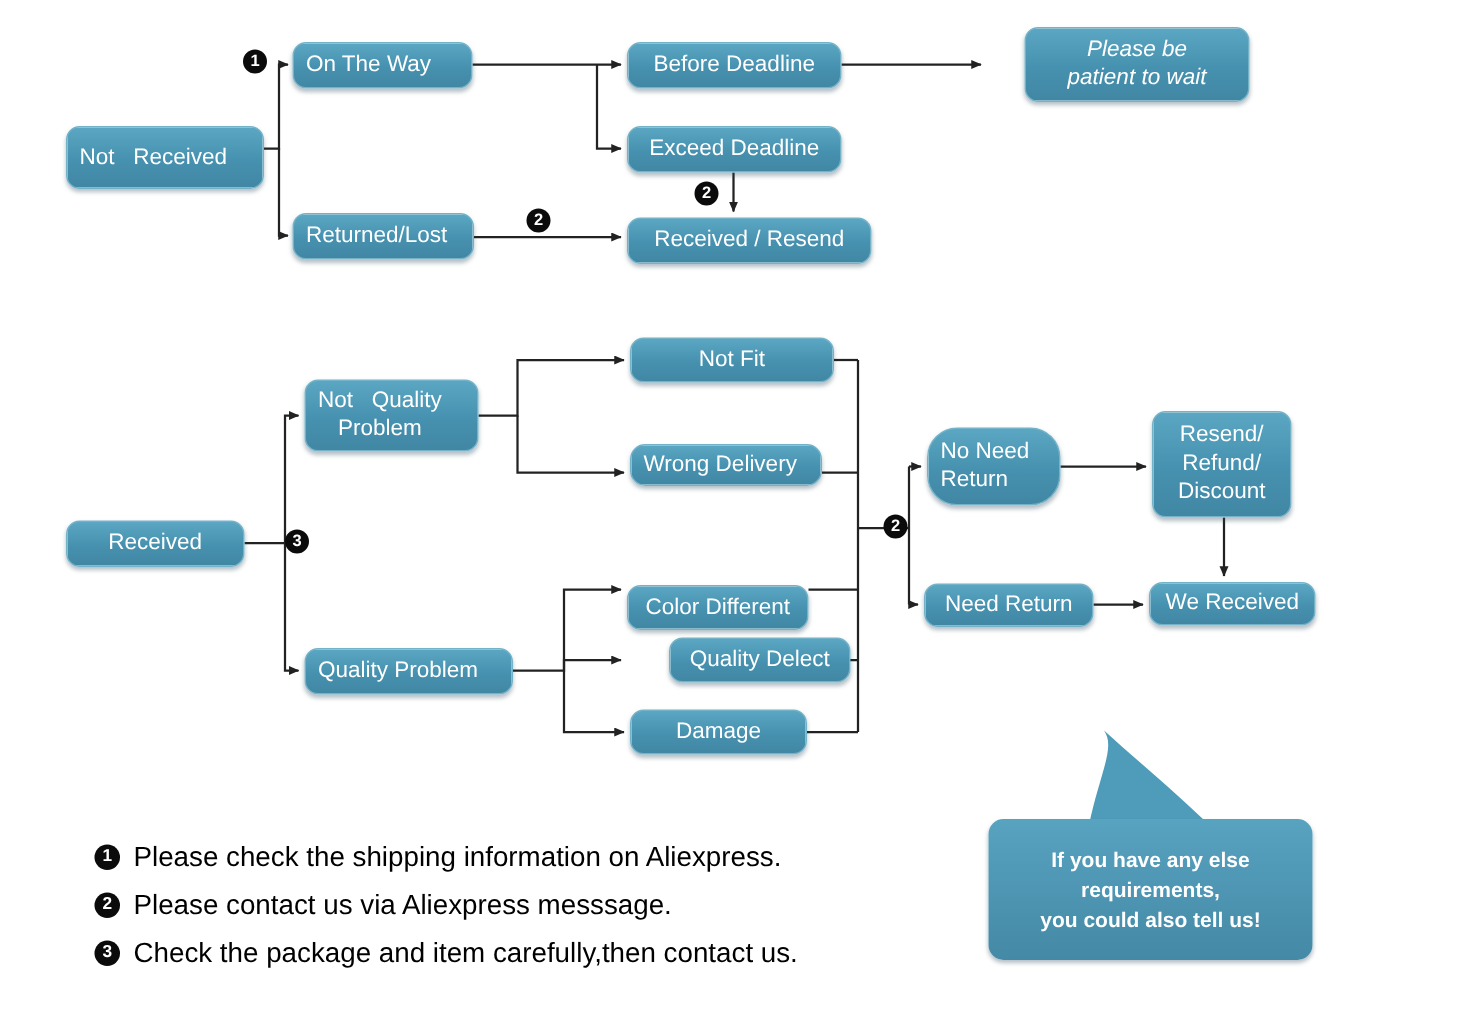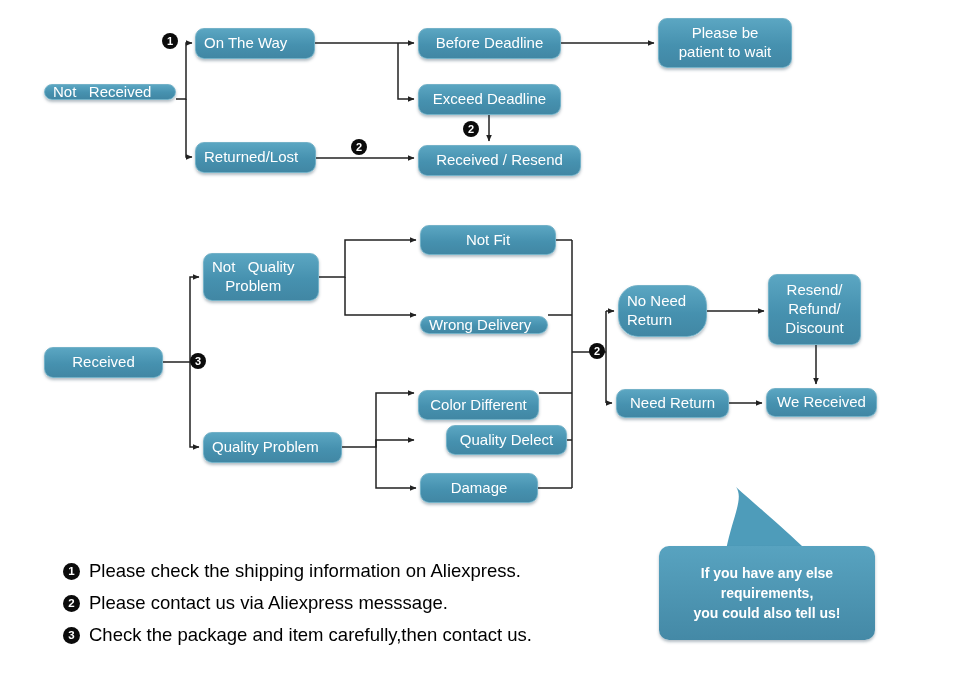--- a/index.html
+++ b/index.html
@@ -70,34 +70,34 @@
       <path d="M572,352 H606"></path>
       <path d="M606,311 V403"></path>
       <path d="M606,311 H614" marker-end="url(#arw)"></path>
       <path d="M606,403 H612" marker-end="url(#arw)"></path>
       <path d="M707,311 H764" marker-end="url(#arw)"></path>
       <path d="M729,403 H762" marker-end="url(#arw)"></path>
       <path d="M816,345 V384" marker-end="url(#arw)"></path>
     </g>
   </svg>
 
-  <div class="node left" style="left:44px;top:84px;width:132px;height:16px;">Not   Received</div>
+  <div class="node left" style="left:44px;top:84px;width:132px;height:42px;">Not   Received</div>
   <div class="node left" style="left:195px;top:28px;width:120px;height:31px;">On The Way</div>
   <div class="node" style="left:418px;top:28px;width:143px;height:31px;">Before Deadline</div>
-  <div class="node" style="left:658px;top:18px;width:134px;height:50px;">Please be
+  <div class="node" style="left:683px;top:18px;width:150px;height:50px;font-style:italic;">Please be
 patient to wait</div>
   <div class="node" style="left:418px;top:84px;width:143px;height:31px;">Exceed Deadline</div>
   <div class="node left" style="left:195px;top:142px;width:121px;height:31px;">Returned/Lost</div>
   <div class="node" style="left:418px;top:145px;width:163px;height:31px;">Received / Resend</div>
 
   <div class="node" style="left:44px;top:347px;width:119px;height:31px;">Received</div>
   <div class="node left" style="left:203px;top:253px;width:116px;height:48px;text-align:center;">Not   Quality
 Problem</div>
   <div class="node" style="left:420px;top:225px;width:136px;height:30px;">Not Fit</div>
-  <div class="node left" style="left:420px;top:316px;width:128px;height:18px;">Wrong Delivery</div>
+  <div class="node left" style="left:420px;top:296px;width:128px;height:28px;border-radius:10px;">Wrong Delivery</div>
   <div class="node left" style="left:203px;top:432px;width:139px;height:31px;">Quality Problem</div>
   <div class="node" style="left:418px;top:378px;width:121px;height:30px;margin-top:12px;">Color Different</div>
   <div class="node" style="left:418px;top:425px;width:121px;height:30px;margin-left:28px;">Quality Delect</div>
   <div class="node" style="left:420px;top:473px;width:118px;height:30px;">Damage</div>
   <div class="node left" style="left:618px;top:285px;width:89px;height:52px;border-radius:20px;">No Need
 Return</div>
   <div class="node" style="left:616px;top:389px;width:113px;height:29px;">Need Return</div>
   <div class="node" style="left:768px;top:274px;width:93px;height:71px;">Resend/
 Refund/
 Discount</div>

